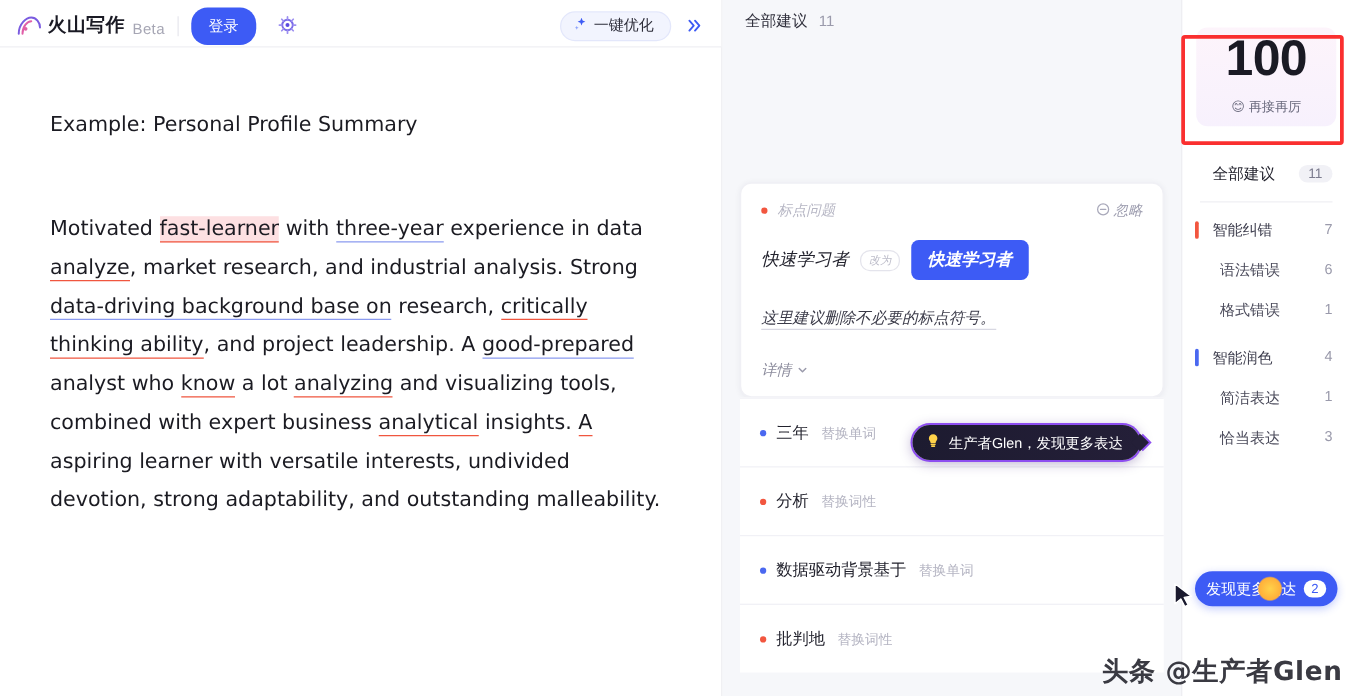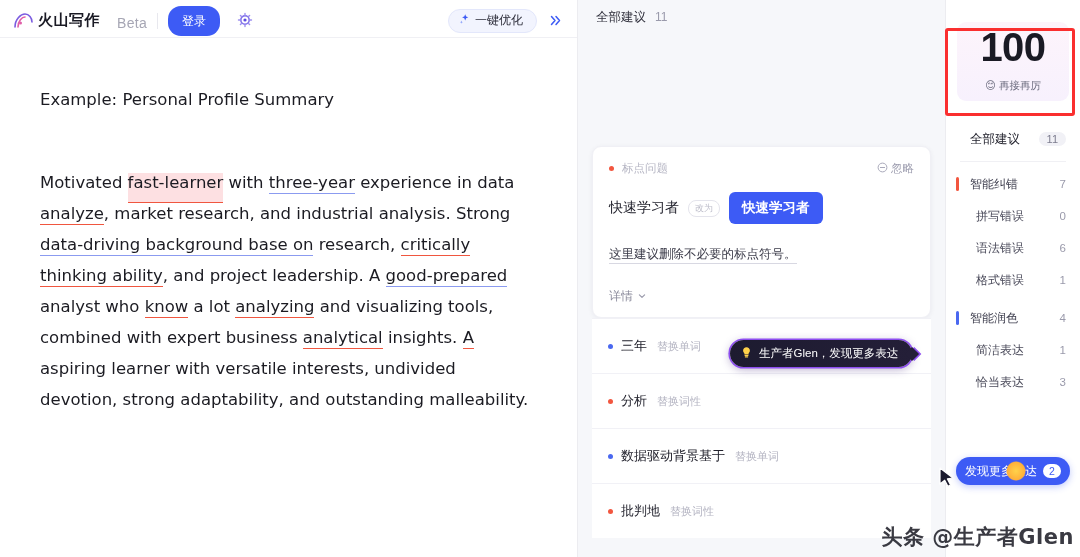--- a/index.html
+++ b/index.html
@@ -26,21 +26,21 @@
     border-bottom: 1px solid #f0f0f4;
     background: #fff;
   }
   .brand { display: flex; align-items: center; gap: 4px; }
   .brand-mark { width: 22px; height: 22px; position: relative; flex: 0 0 22px; }
   .brand-name {
     font-size: 15px; font-weight: bold; color: #1a1a24;
     letter-spacing: .5px;
   }
   .beta-tag {
-    font-size: 14px; color: #a6a6b4; margin-left: 13px;
+    font-size: 12px; color: #a6a6b4; margin-left: 2px;
     letter-spacing: .3px; padding-top: 4px;
   }
   .divider-v { width: 1px; height: 16px; background: #e8e8ee; margin: 0 10px; }
   .login-btn {
     background: #3d5bf5; color: #fff; font-size: 12px;
     border: none; border-radius: 13px;
     padding: 5px 14px; cursor: pointer; line-height: 1;
     height: 30px; display: flex; align-items: center;
   }
   .wand-btn {
@@ -63,41 +63,42 @@
 
   .doc {
     flex: 1; padding: 46px 40px 0 40px;
     font-size: 16.5px; line-height: 31px; color: #1b1b22;
     font-family: "DejaVu Sans", "Liberation Sans", sans-serif;
   }
   .doc-title { margin-bottom: 52px; font-size: 16.5px; color: #1b1b22; }
   .doc-body { }
   .u-red  { border-bottom: 1.6px solid #f0563f; padding-bottom: 1px; }
   .u-blue { border-bottom: 1.6px solid #8b9bf0; padding-bottom: 1px; }
-  .hl-pink { background: #fde0e2; border-bottom: 1.6px solid #f0563f; padding-bottom: 10px; }
+  .hl-pink { background: #fde0e2; border-bottom: 1.6px solid #f0563f; padding-bottom: 1px; }
 
   
   .mid-pane {
     width: 368px; height: 557px; background: #f6f7fa;
     position: relative; display: flex; flex-direction: column;
     border-right: 1px solid #ececf0;
   }
   .mid-header {
     height: 34px; display: flex; align-items: center;
     padding: 0 18px; gap: 9px;
   }
   .mid-header-title { font-size: 12.5px; color: #30303c; }
   .mid-header-count { font-size: 12px; color: #9a9aab; }
   .mid-body { flex: 1; padding: 0 14px; position: relative; overflow: hidden; }
 
   .card {
     background: #fff; border-radius: 9px; margin-top: 112px;
     padding: 14px 16px 12px 16px;
     box-shadow: 0 1px 5px rgba(30,30,60,.06);
     border: 1px solid #f0f0f5;
+    font-style: italic;
   }
   .card-top { display: flex; align-items: center; }
   .dot { width: 5px; height: 5px; border-radius: 50%; flex: 0 0 5px; margin-right: 8px; }
   .dot-red { background: #f2563f; }
   .dot-blue { background: #4a68f0; }
   .card-cat { font-size: 11.5px; color: #b6b6c4; }
   .ignore-btn {
     margin-left: auto; display: flex; align-items: center; gap: 3px;
     font-size: 11.5px; color: #9d9daf; cursor: pointer;
   }
@@ -366,24 +367,20 @@
         <span class="nav-count">11</span>
       </div>
       <div class="nav-sep"></div>
 
       <div class="nav-row">
         <span class="bar" style="background:#f2563f"></span>
         <span>智能纠错</span>
         <span class="nav-count">7</span>
       </div>
       <div class="nav-row sub">
-        <span>拼写错误</span>
-        <span class="nav-count">0</span>
-      </div>
-      <div class="nav-row sub">
         <span>语法错误</span>
         <span class="nav-count">6</span>
       </div>
       <div class="nav-row sub">
         <span>格式错误</span>
         <span class="nav-count">1</span>
       </div>
 
       <div class="nav-row" style="margin-top:6px">
         <span class="bar" style="background:#4a68f0"></span>

